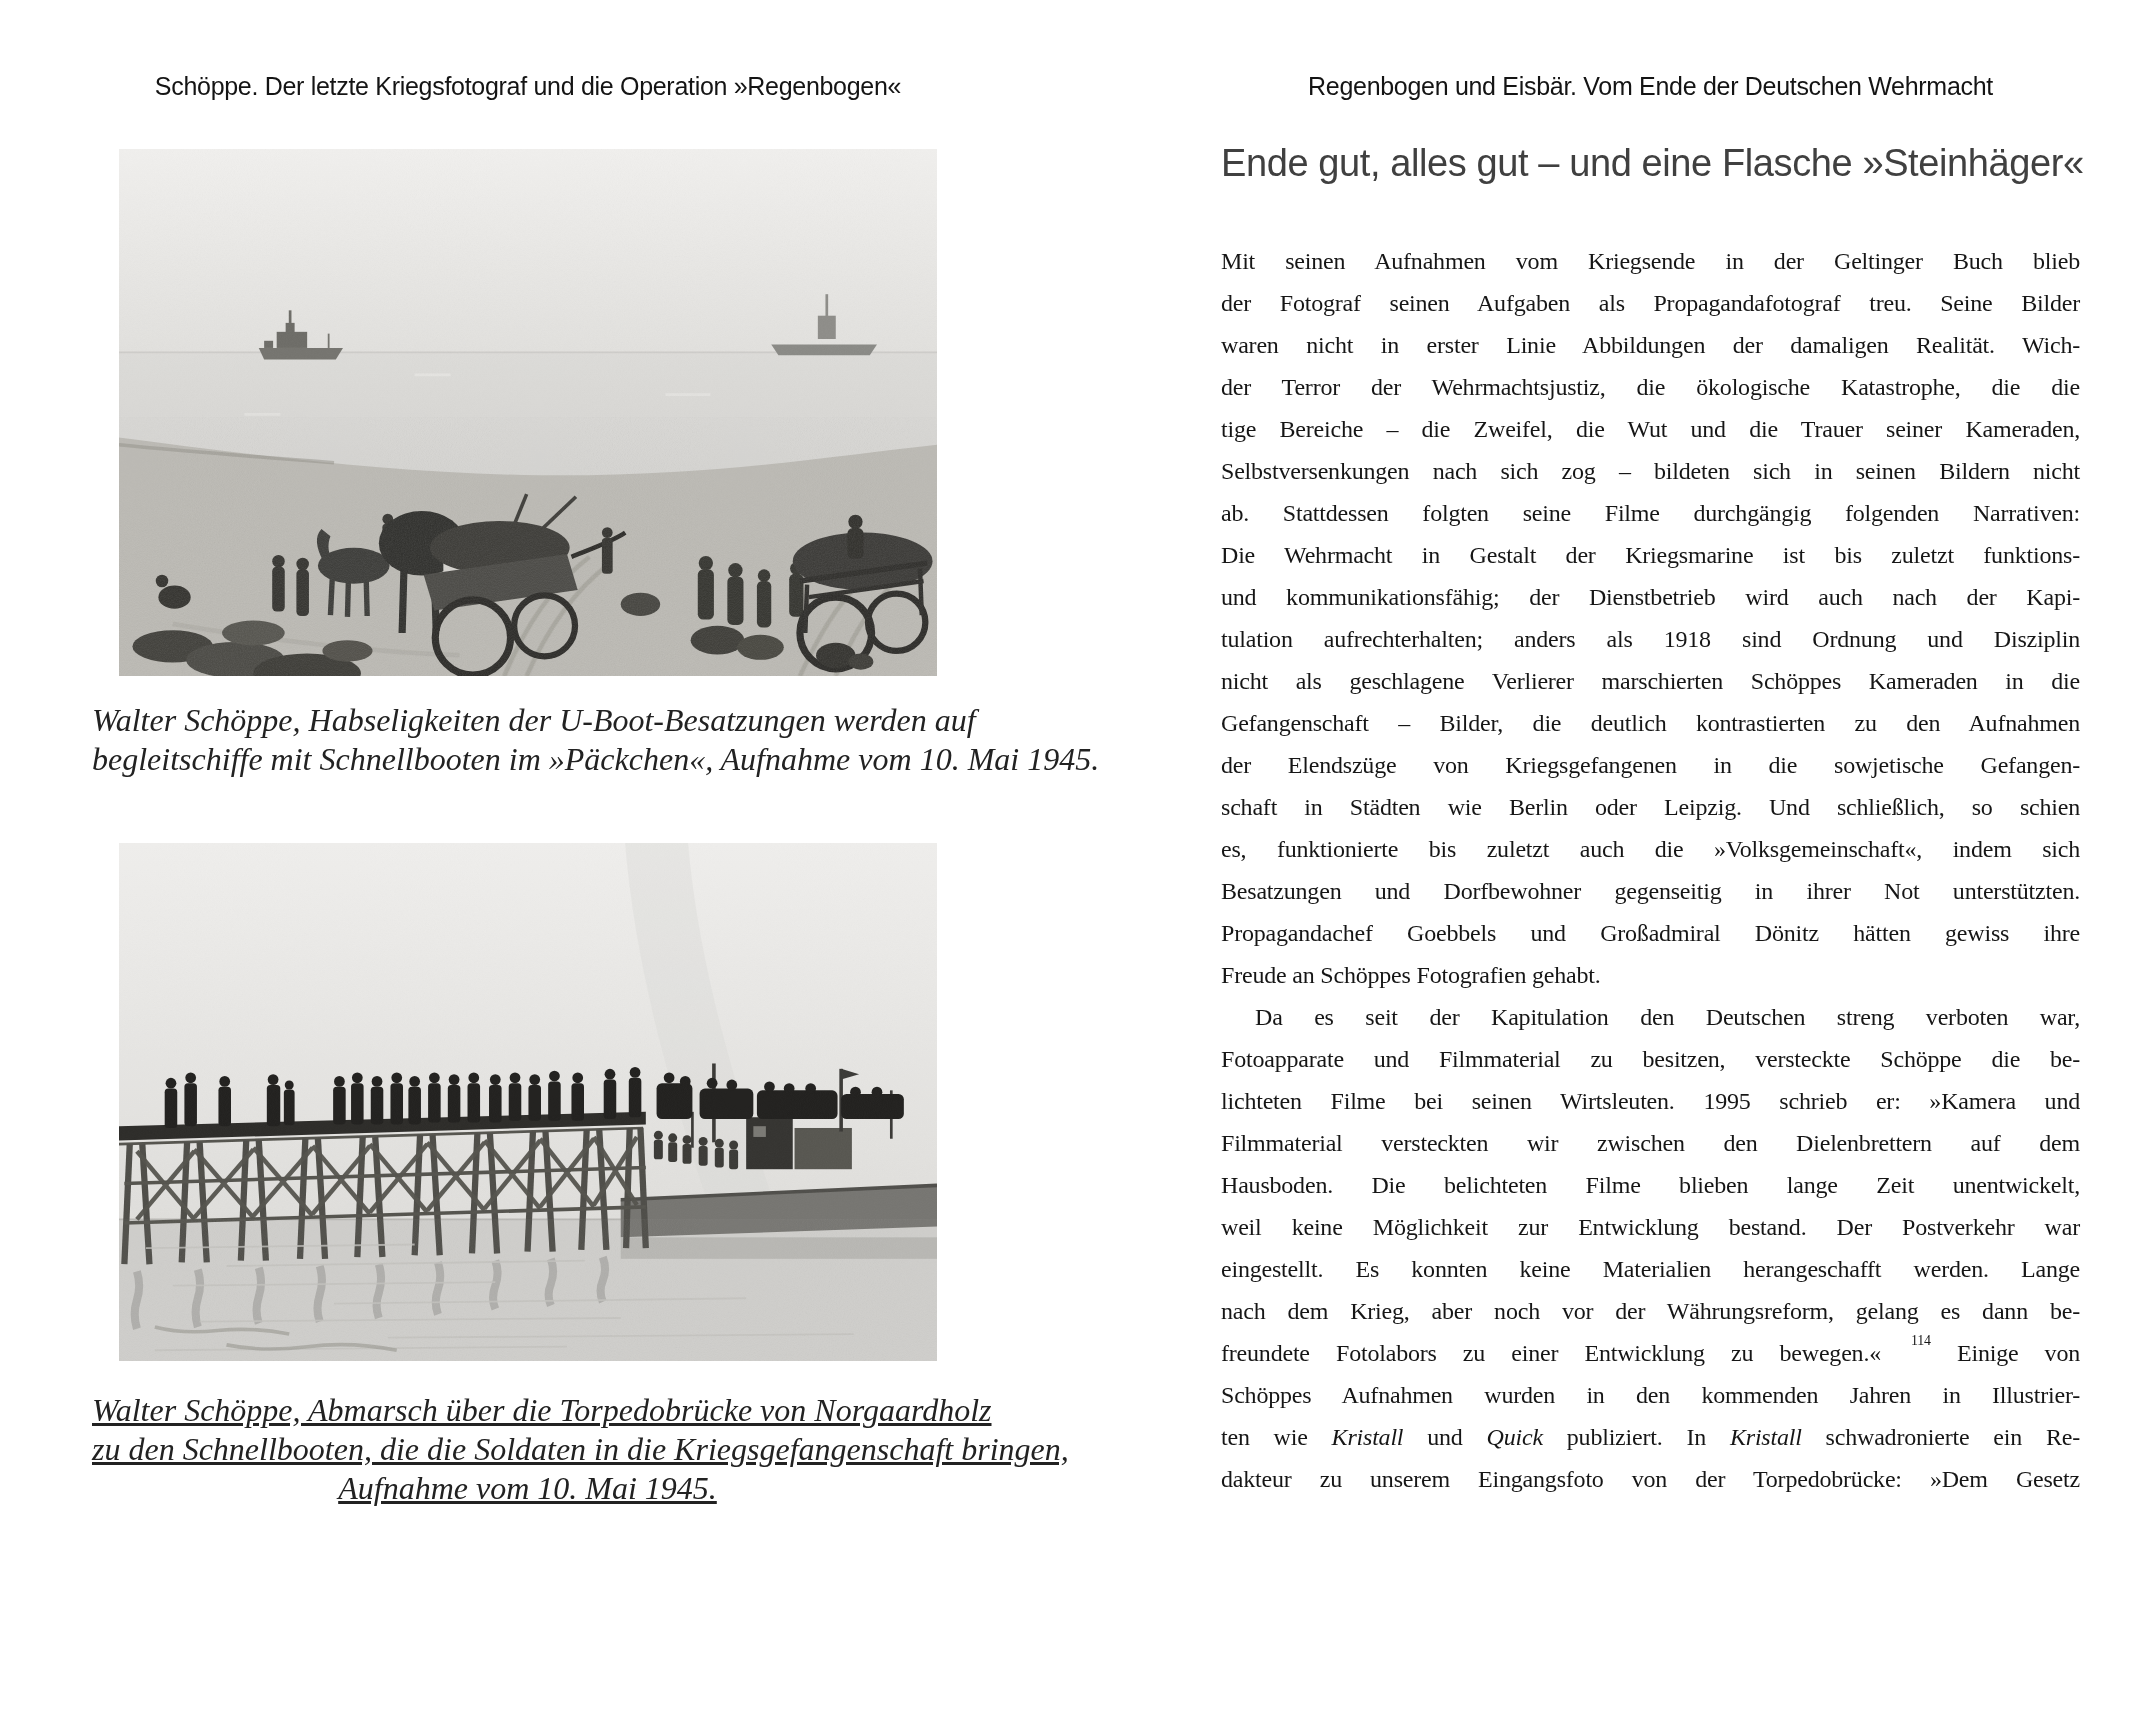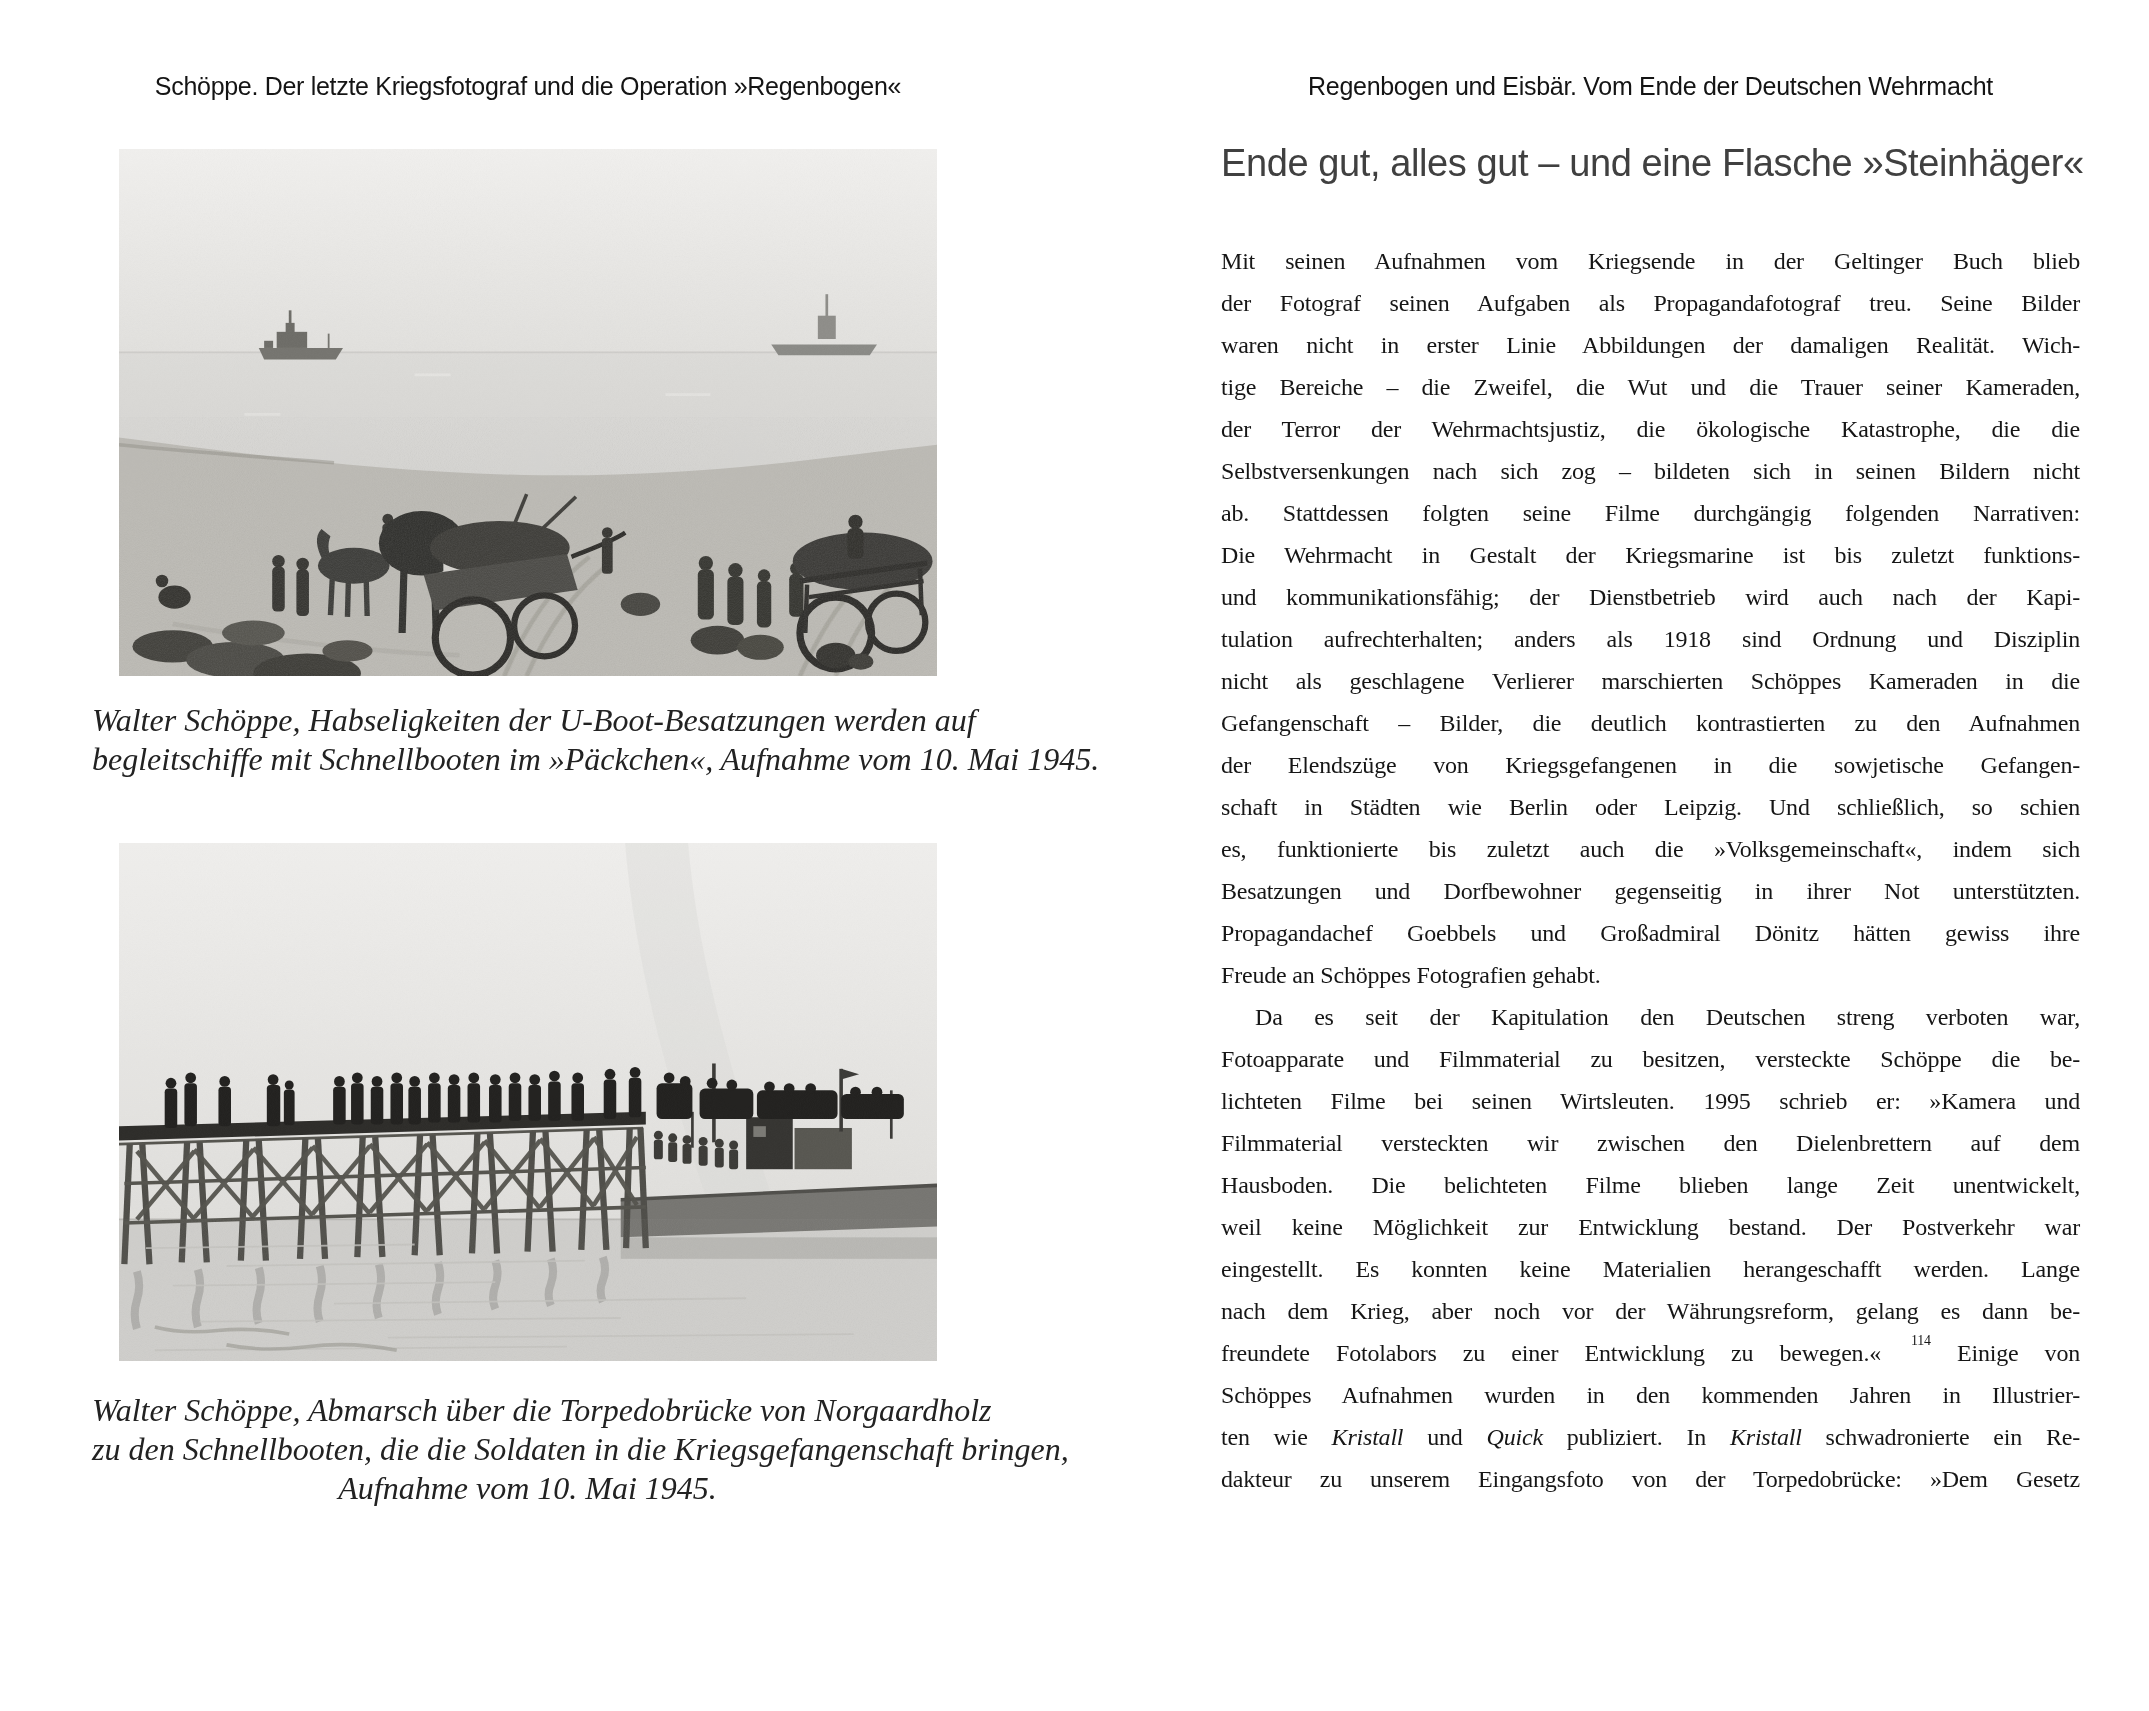--- a/index.html
+++ b/index.html
@@ -365,34 +365,34 @@
       </g>
       <g stroke="#97968f" stroke-width="4" opacity="0.6">
         <path d="M40,540 q30,8 70,4 q40,-4 80,4" fill="none"></path>
         <path d="M120,560 q40,8 90,2 q50,-6 100,4" fill="none"></path>
       </g>
       <rect x="0" y="420" width="913" height="158" filter="url(#grain2)" opacity="0.10"></rect>
       <rect x="0" y="0" width="913" height="420" filter="url(#grain2)" opacity="0.04"></rect>
     </svg>
   </figure>
 
-  <figcaption class="caption" id="caption2" style="margin:0;">
+  <figcaption class="caption" id="caption2" style="margin:0;text-decoration:underline;">
       <div class="line"><span>Walter Schöppe, Abmarsch über die Torpedobrücke von Norgaardholz</span></div>
       <div class="line"><span>zu den Schnellbooten, die die Soldaten in die Kriegsgefangenschaft bringen,</span></div>
       <div class="line"><span>Aufnahme vom 10. Mai 1945.</span></div>
     </figcaption>
 
   <h1 class="chapter-title" style="color: #404040;">Ende gut, alles gut – und eine Flasche »Steinhäger«</h1>
 
   <div class="body-text">
       <div class="line"><span>Mit seinen Aufnahmen vom Kriegsende in der Geltinger Buch blieb</span></div>
       <div class="line"><span>der Fotograf seinen Aufgaben als Propagandafotograf treu. Seine Bilder</span></div>
       <div class="line"><span>waren nicht in erster Linie Abbildungen der damaligen Realität. Wich-</span></div>
+      <div class="line"><span>der Terror der Wehrmachtsjustiz, die ökologische Katastrophe, die die</span></div>
       <div class="line"><span>tige Bereiche – die Zweifel, die Wut und die Trauer seiner Kameraden,</span></div>
-      <div class="line"><span>der Terror der Wehrmachtsjustiz, die ökologische Katastrophe, die die</span></div>
       <div class="line"><span>Selbstversenkungen nach sich zog – bildeten sich in seinen Bildern nicht</span></div>
       <div class="line"><span>ab. Stattdessen folgten seine Filme durchgängig folgenden Narrativen:</span></div>
       <div class="line"><span>Die Wehrmacht in Gestalt der Kriegsmarine ist bis zuletzt funktions-</span></div>
       <div class="line"><span>und kommunikationsfähig; der Dienstbetrieb wird auch nach der Kapi-</span></div>
       <div class="line"><span>tulation aufrechterhalten; anders als 1918 sind Ordnung und Disziplin</span></div>
       <div class="line"><span>nicht als geschlagene Verlierer marschierten Schöppes Kameraden in die</span></div>
       <div class="line"><span>Gefangenschaft – Bilder, die deutlich kontrastierten zu den Aufnahmen</span></div>
       <div class="line"><span>der Elendszüge von Kriegsgefangenen in die sowjetische Gefangen-</span></div>
       <div class="line"><span>schaft in Städten wie Berlin oder Leipzig. Und schließlich, so schien</span></div>
       <div class="line"><span>es, funktionierte bis zuletzt auch die »Volksgemeinschaft«, indem sich</span></div>

